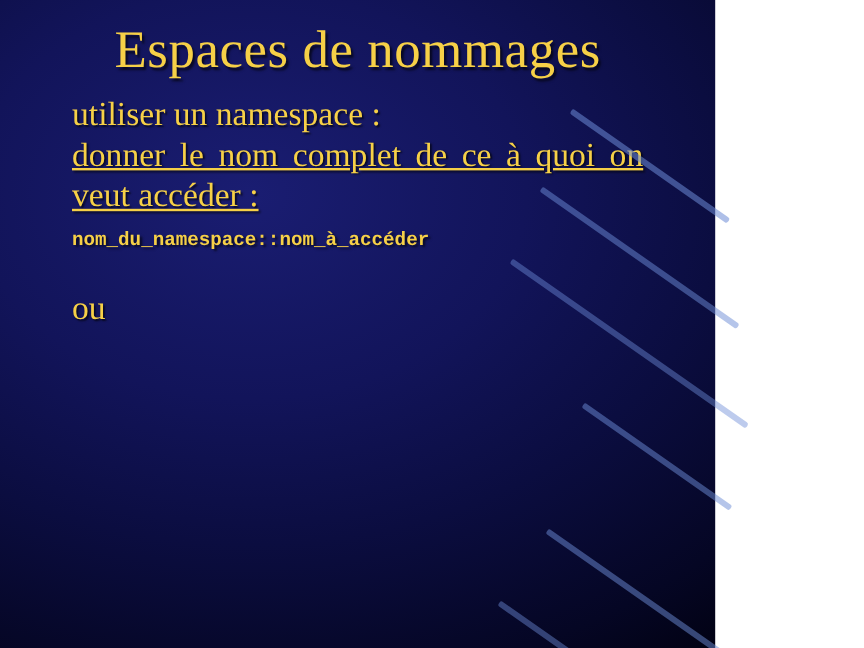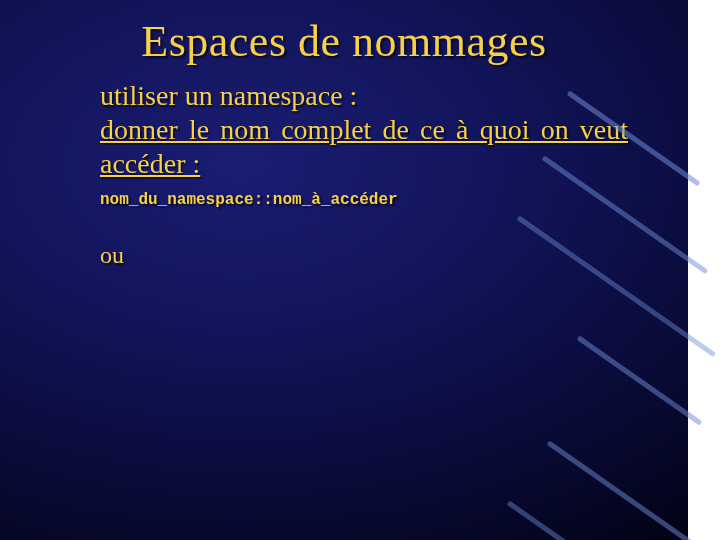--- a/index.html
+++ b/index.html
@@ -4,21 +4,21 @@
 <style>
   html, body {
     margin: 0;
     padding: 0;
     width: 720px;
     height: 540px;
     overflow: hidden;
     font-family: "Times New Roman", Times, serif;
   }
   .slide {
-    width: 688px;
+    width: 596px;
     height: 540px;
     background: radial-gradient(ellipse 110% 90% at 35% 30%, #1a1d72 0%, #12145a 35%, #0b0d40 60%, #050624 85%, #010110 100%);
     position: relative;
     box-sizing: border-box;
     padding: 16px 60px 0 60px;
     color: #f6d047;
   }
   .accents {
     position: absolute;
     inset: 0;
@@ -45,34 +45,33 @@
     color: #f6d047;
     text-align: center;
     text-shadow: 2px 2px 2px rgba(0,0,0,0.65);
     letter-spacing: 0.5px;
   }
   .body {
     font-size: 28px;
     line-height: 1.22;
     color: #f6d047;
     text-shadow: 1.5px 1.5px 1.5px rgba(0,0,0,0.65);
-    margin-left: 40px;
   }
   .body p { margin: 0; }
   .justify { text-align: justify; text-decoration: underline; }
   .code {
     font-family: "Courier New", Courier, monospace;
     font-weight: bold;
     font-size: 16px;
     color: #f6d047;
     text-shadow: 2px 2px 2px rgba(0,0,0,0.65);
     margin-top: 10px;
   }
   .ou {
-    font-size: 24px;
+    font-size: 28px;
     margin: 30px 0 30px 0;
     text-shadow: 1.5px 1.5px 1.5px rgba(0,0,0,0.65);
   }
 </style>
 </head>
 <body>
 
 <div class="slide">
 
   <div class="accents">

